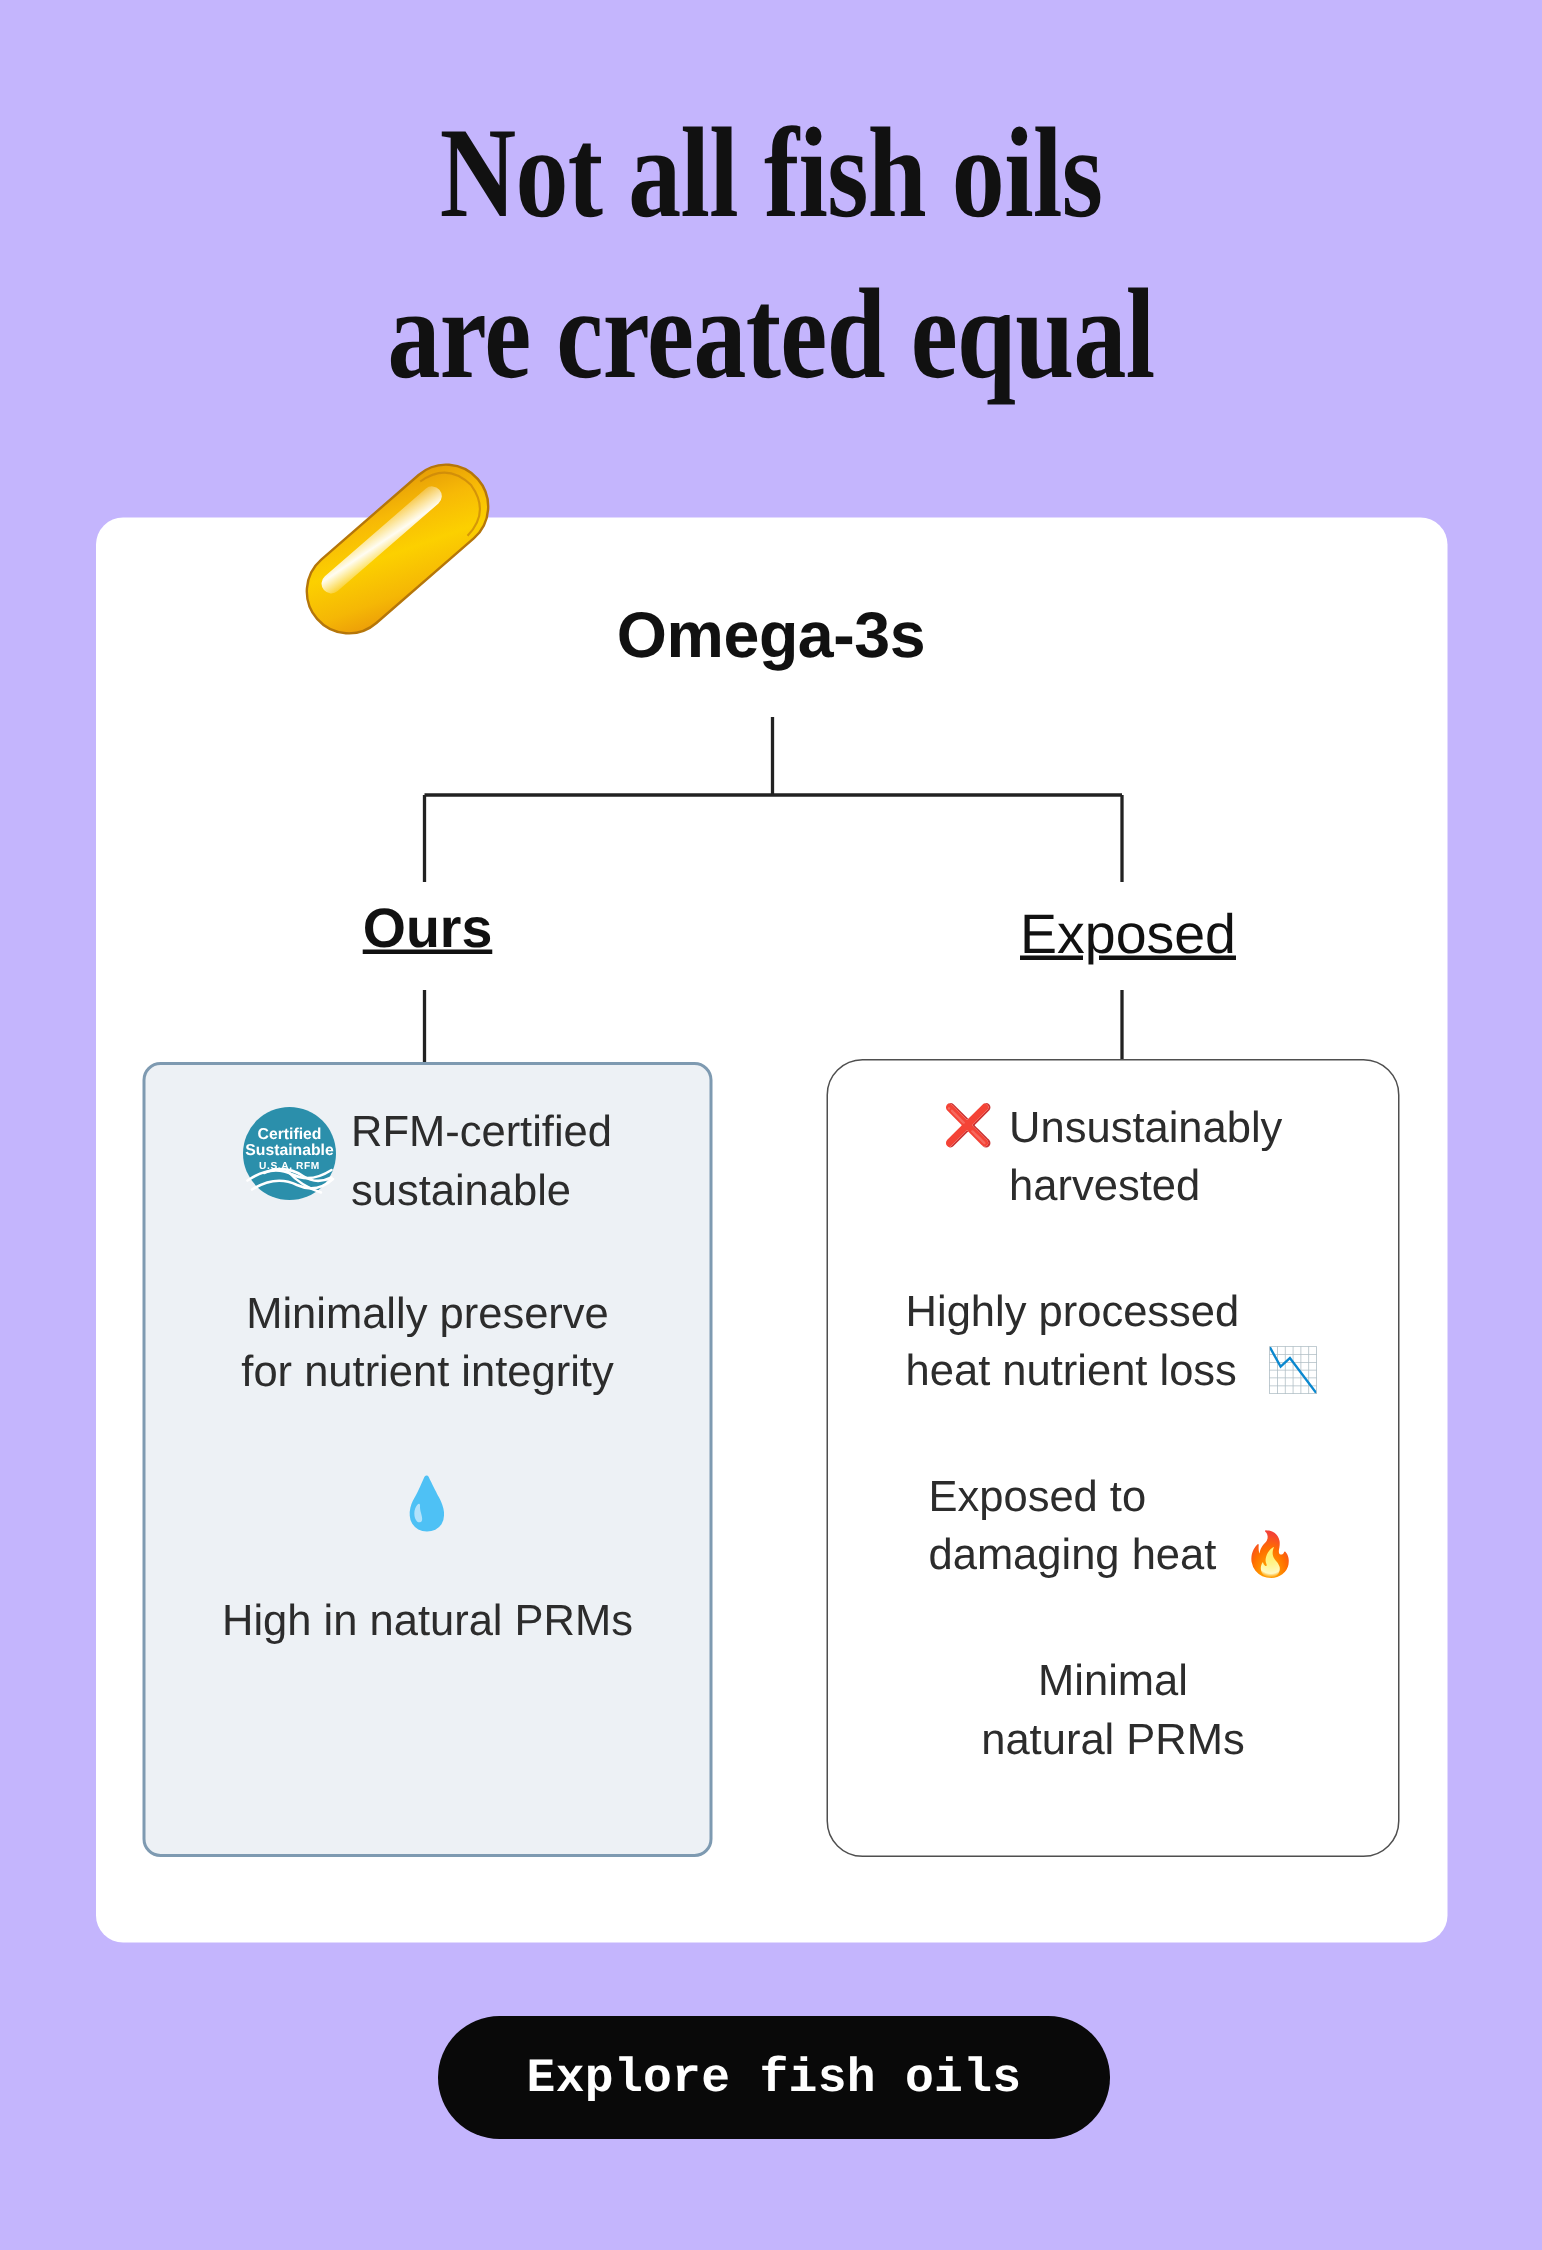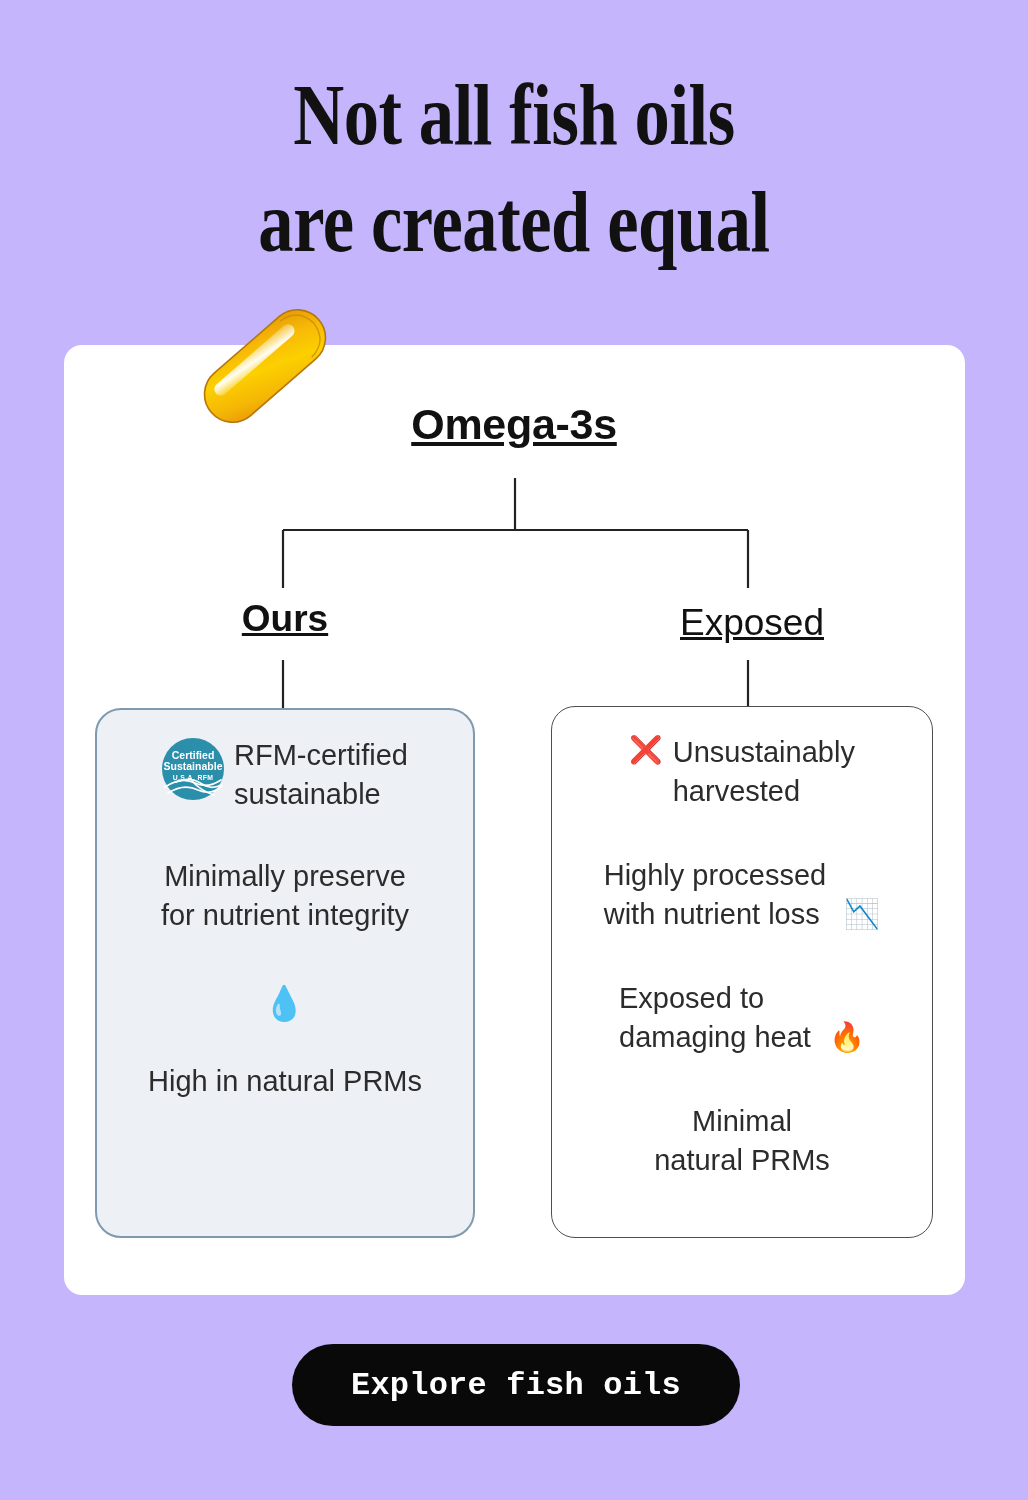--- a/index.html
+++ b/index.html
@@ -61,21 +61,20 @@
   .omega-title {
     position: absolute;
     left: 0;
     top: 400px;
     width: 1028px;
     text-align: center;
     font-size: 43px;
     font-weight: bold;
     color: #111111;
     letter-spacing: -0.3px;
-    text-decoration: underline;
   }
 
   
   .tree { position: absolute; left: 0; top: 460px; width: 1028px; height: 260px; }
 
   
   .branch-label {
     position: absolute;
     font-size: 37px;
     color: #111111;
@@ -91,21 +90,21 @@
     position: absolute;
     padding: 26px 18px 0 18px;
   }
   .card-ours {
     left: 95px;
     top: 708px;
     width: 380px;
     height: 530px;
     background: #edf1f5;
     border: 2px solid #7e9ab1;
-    border-radius: 26px;
+    border-radius: 12px;
   }
   .card-theirs {
     left: 551px;
     top: 706px;
     width: 382px;
     height: 532px;
     background: #ffffff;
     border: 1.6px solid #4f4f4f;
     border-radius: 24px;
   }
@@ -247,21 +246,21 @@
   <div class="compare-card card-theirs">
 
     <div class="feature feature-inline">
       <span class="x-emoji">❌</span>
       <span class="txt" style="white-space:pre-line">Unsustainably
 harvested</span>
     </div>
 
     <div class="feature feature-inline">
       <span class="txt" style="white-space:pre-line">Highly processed
-with nutrient loss</span>
+heat nutrient loss</span>
       <span class="trail-emoji" style="align-self:flex-end">📉</span>
     </div>
 
     <div class="feature feature-inline">
       <span class="txt" style="white-space:pre-line">Exposed to
 damaging heat</span>
       <span class="trail-emoji" style="align-self:flex-end">🔥</span>
     </div>
 
     <div class="feature" style="white-space:pre-line">Minimal

